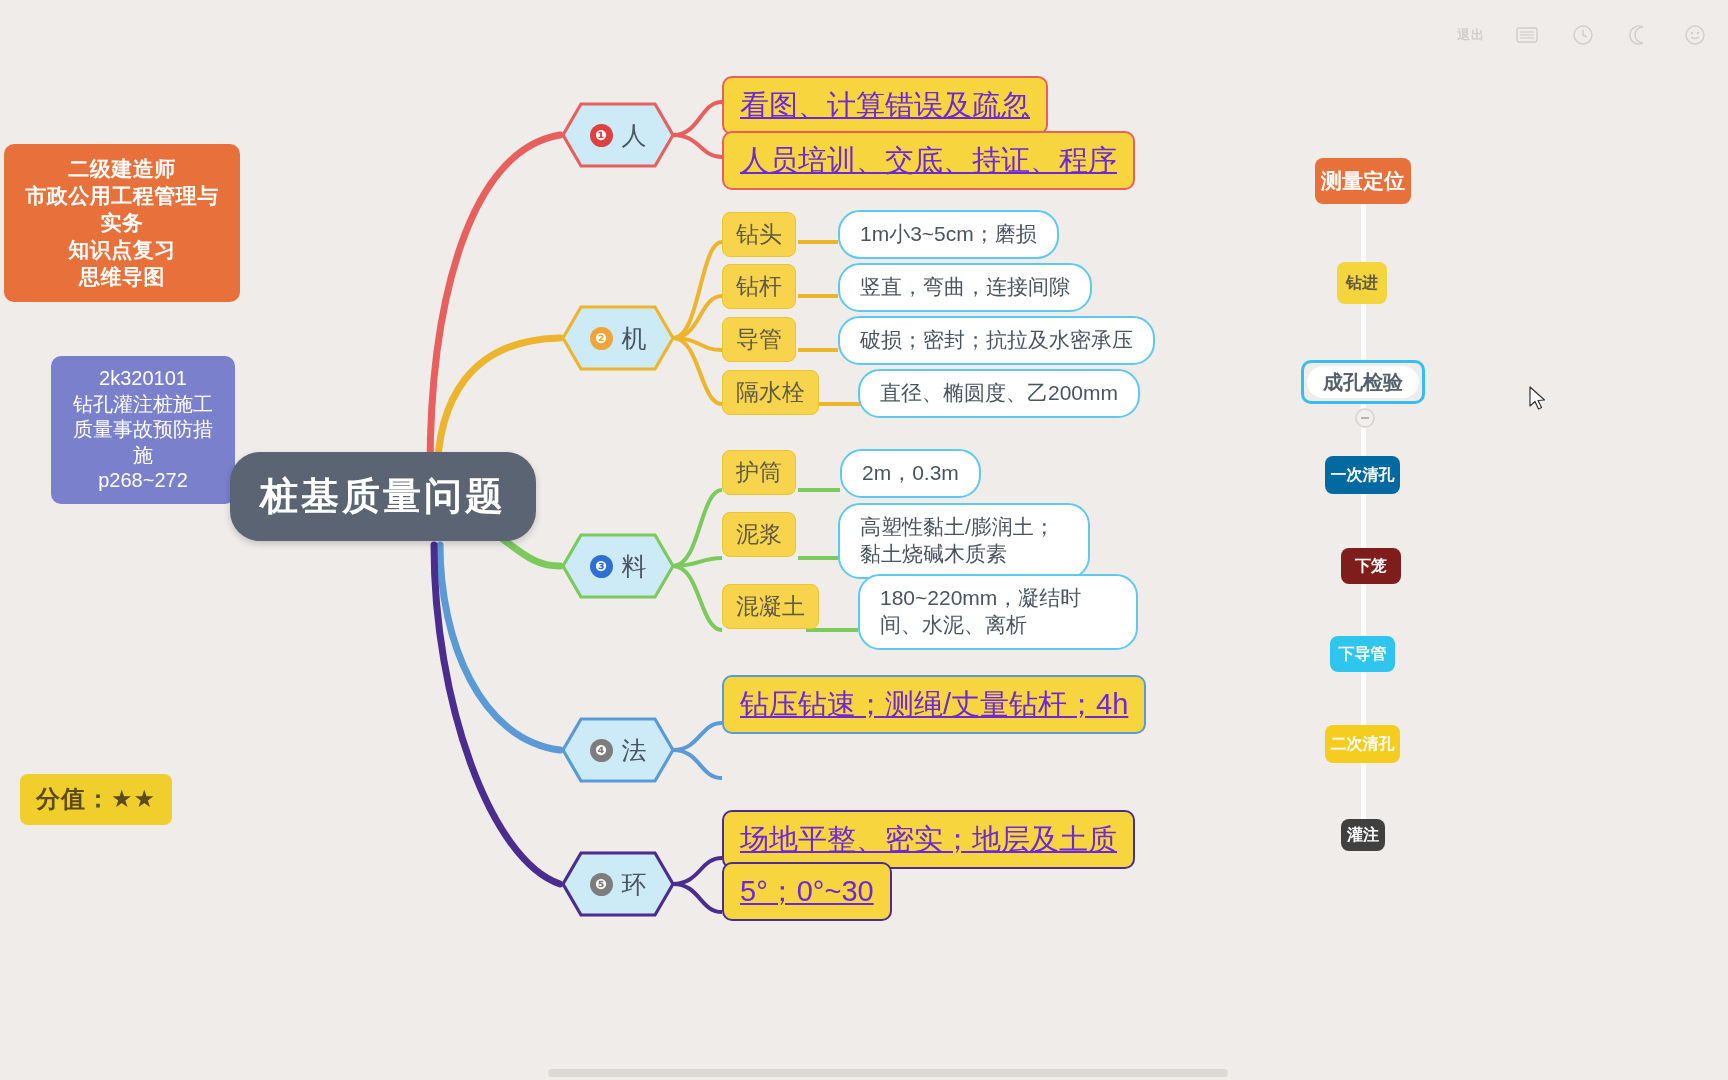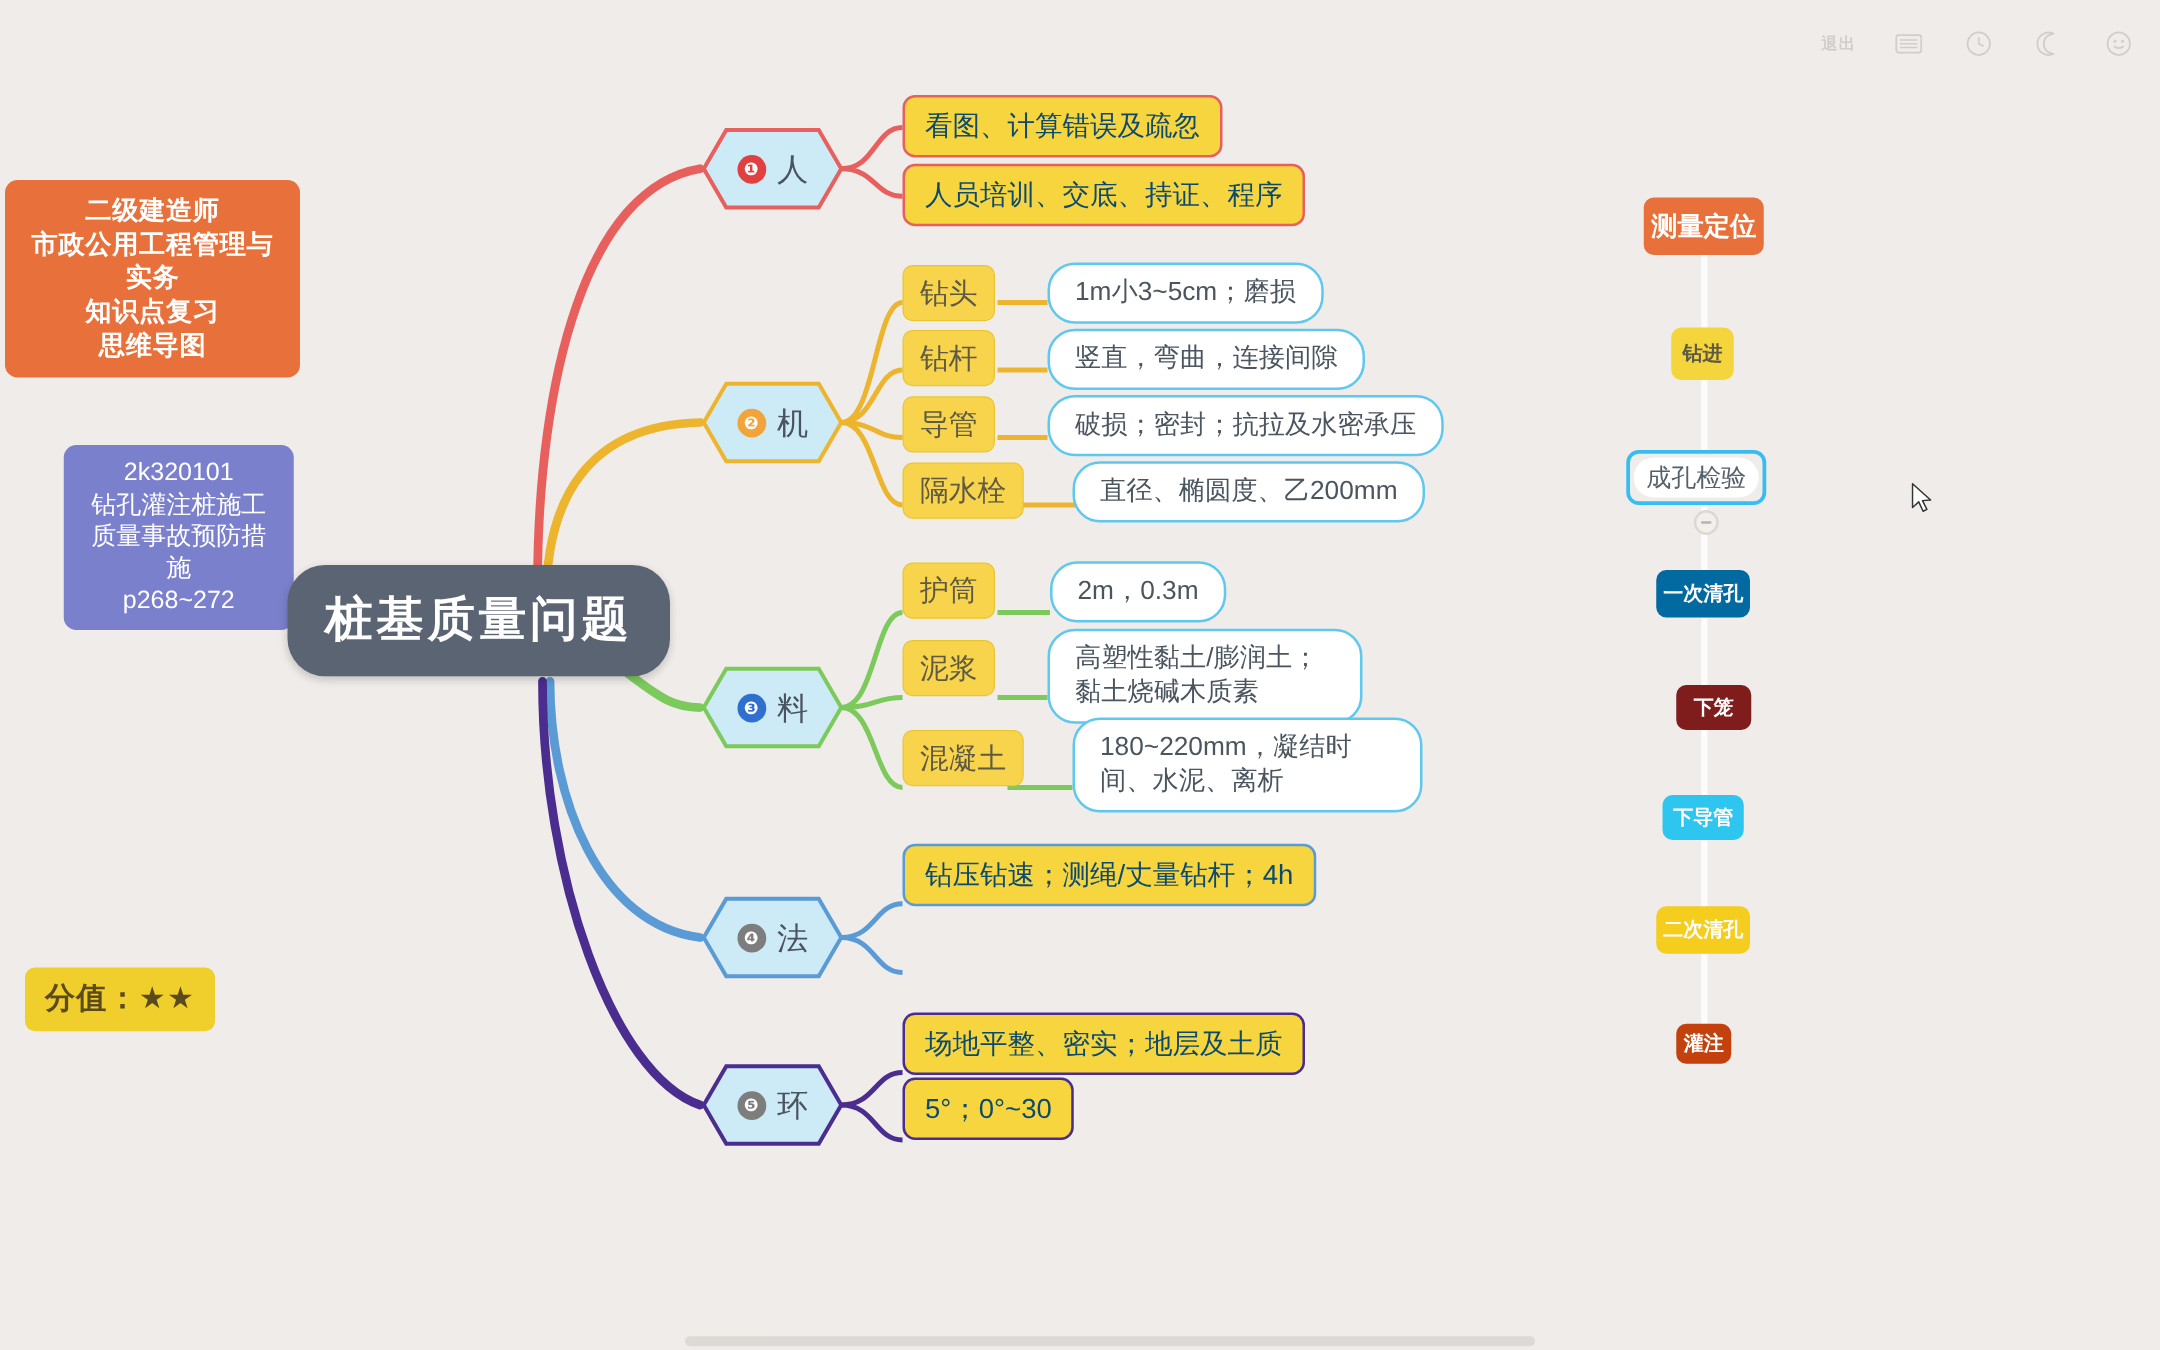--- a/index.html
+++ b/index.html
@@ -62,22 +62,22 @@
     font-size:23px;padding:7px 13px;font-weight:500;
     border:1px solid #e9c62f;
   }
   
   .detail{
     background:#fff;border:2px solid #5ec8ef;border-radius:22px;
     color:#4a5560;font-size:21px;padding:9px 20px;line-height:1.32;
   }
   
   .detail-y{
-    background:#f7d53e;border-radius:10px;color:#0c4a6e;
-    font-size:22px;padding:9px 16px;line-height:1.32;
+    background:#f7d53e;border-radius:10px;color:#6d28d9;
+    font-size:29px;padding:9px 16px;line-height:1.32;text-decoration:underline;
   }
 
   
   .flow-line{position:absolute;left:1361px;width:5px;background:#fcfcfc;}
   .flow-node{
     position:absolute;border-radius:8px;display:flex;align-items:center;justify-content:center;
     font-size:16px;font-weight:700;color:#fff;padding:7px 12px;box-sizing:border-box;
     white-space:nowrap;
   }
   .flow-node.lg{font-size:21px;padding:10px 16px;}
@@ -301,21 +301,21 @@
   <div class="flow-line" style="top:763px;height:56px;"></div>
 
   <div class="flow-node lg" style="left:1315px;top:158px;width:96px;height:46px;background:#e8703a;">
     <span>测量定位</span>
     </div>
 
   <div class="flow-node" style="left:1337px;top:262px;width:50px;height:42px;background:#f4d53c;color:#5f5a43;">
     <span>钻进</span>
     </div>
 
-  <div class="flow-sel" style="left:1301px;top:360px;width:112px;height:44px;">
+  <div class="flow-sel" style="left:1301px;top:360px;width:124px;height:44px;font-weight:bold;">
     <div class="inner">
         <span>成孔检验</span>
       </div>
   </div>
   <div class="collapse-dot" style="left:1355px;top:408px;"></div>
 
   <div class="flow-node" style="left:1325px;top:456px;width:75px;height:38px;background:#0369a1;">
     <span>一次清孔</span>
     </div>
 
@@ -324,21 +324,21 @@
     </div>
 
   <div class="flow-node" style="left:1330px;top:636px;width:65px;height:36px;background:#2ec5ee;">
     <span>下导管</span>
     </div>
 
   <div class="flow-node" style="left:1325px;top:725px;width:75px;height:38px;background:#f4cd1e;">
     <span>二次清孔</span>
     </div>
 
-  <div class="flow-node" style="left:1341px;top:819px;width:44px;height:32px;background:#c2410c;font-size:16px;">
+  <div class="flow-node" style="left:1341px;top:819px;width:44px;height:32px;background:#404040;font-size:16px;">
     <span>灌注</span>
     </div>
 
   <div class="toolbar">
     <div class="tb-item">
       <span class="tb-label">退出</span>
     </div>
     <div class="tb-item">
       <svg width="22" height="18" viewBox="0 0 22 18">
           <rect x="1" y="2" width="20" height="14" rx="2" fill="none" stroke="currentColor" stroke-width="1.4"></rect>

